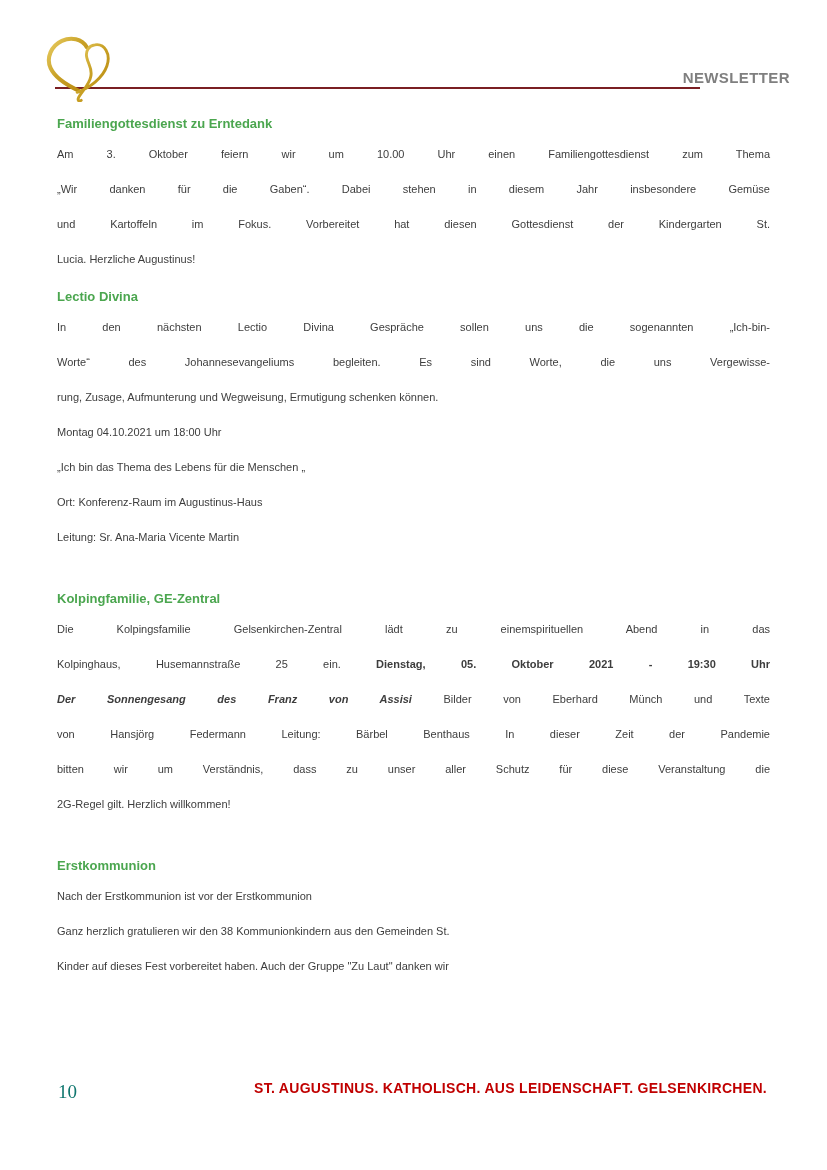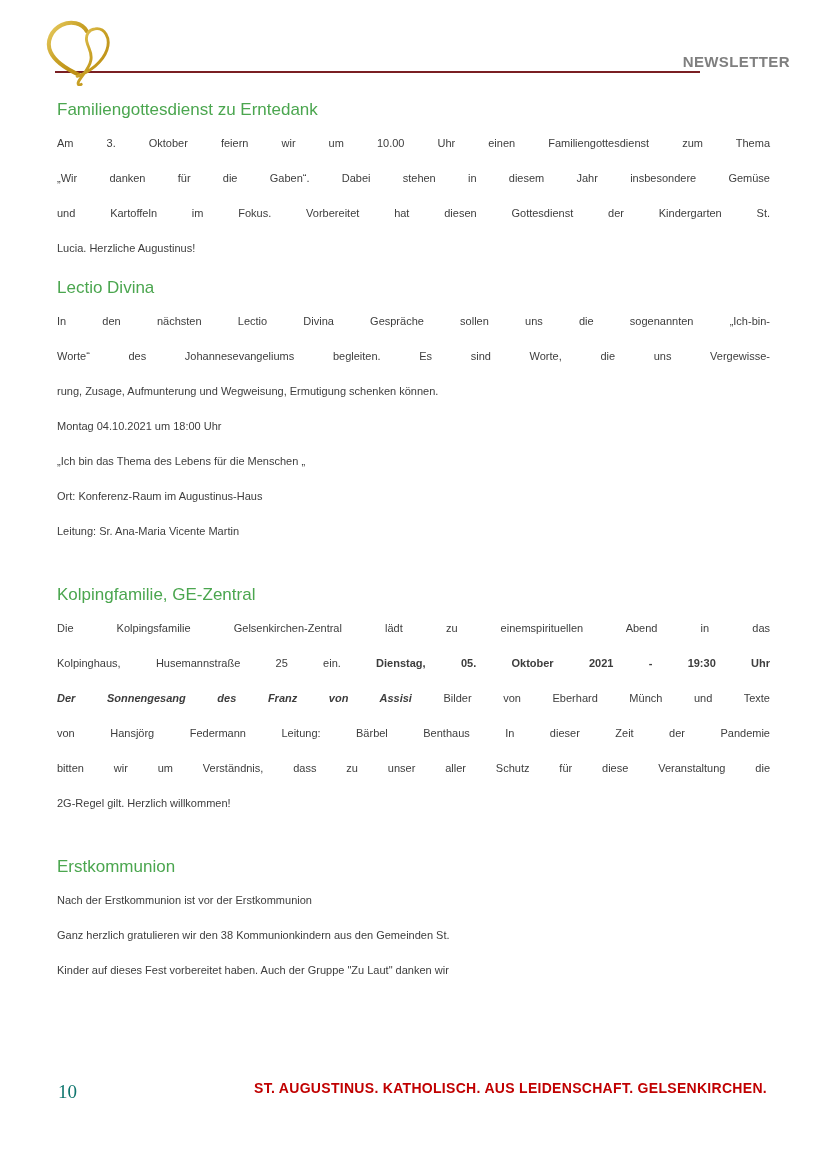--- a/index.html
+++ b/index.html
@@ -10,21 +10,21 @@
   body {
     width: 827px;
     height: 1170px;
     position: relative;
     overflow: hidden;
     font-family: "Liberation Sans", sans-serif;
   }
   .page {
     position: absolute;
     inset: 0;
-    padding: 0 57px;
+    padding: 16px 57px;
     box-sizing: border-box;
     background: #ffffff;
   }
   
   header { position: relative; height: 88px; }
   .logo {
     position: absolute;
     left: -18px;
     top: 20px;
     width: 86px;
@@ -51,23 +51,23 @@
   
   h1 {
     color: var(--heading-green, #4ba64f);
     font-size: 22px;
     letter-spacing: 0.2px;
     margin: 14px 0 6px 0;
     font-weight: bold;
   }
   .sec h2 {
     color: var(--heading-green, #4ba64f);
-    font-size: 17px;
+    font-size: 13px;
     margin: 12px 0 6px 0;
-    font-weight: normal;
+    font-weight: bold;
   }
   .sec.gap { margin-top: 36px; }
   .para { margin: 0; }
   .line {
     font-size: 11px;
     line-height: 35px;
     color: var(--body-text, #3d3d3d);
   }
   .line.just {
     text-align: justify;

